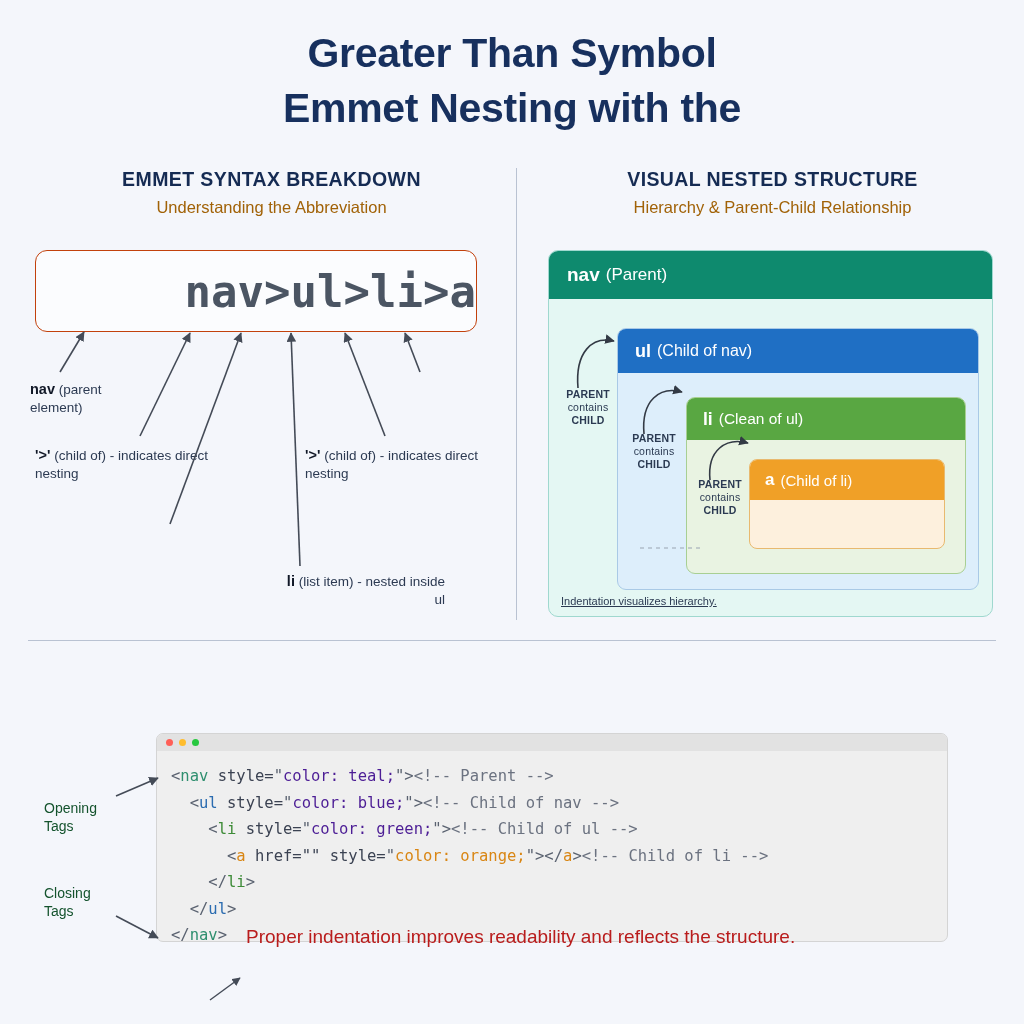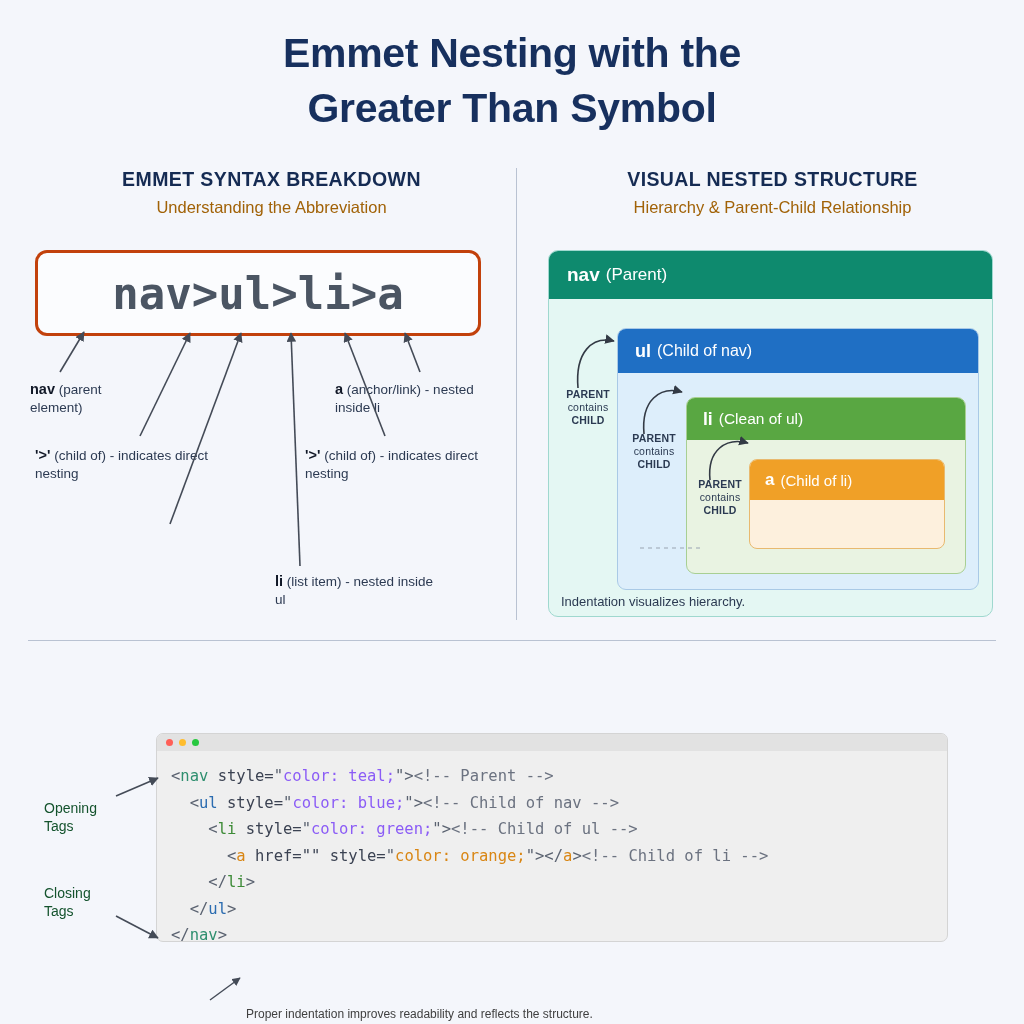--- a/index.html
+++ b/index.html
@@ -75,26 +75,26 @@
     height: 1px;
     background: #b9c2d2;
   }
 
   .code-chip {
     position: absolute;
     left: 5px;
     top: 82px;
     width: 440px;
     height: 80px;
-    border: 3px solid #c2410c;
+    border: 1px solid #c2410c;
     border-radius: 12px;
     background: #fbfcfe;
     display: flex;
     align-items: center;
-    justify-content: center;
+    justify-content: flex-end;
   }
   .code-chip .abbr {
     font-family: "DejaVu Sans Mono", monospace;
     font-size: 44px;
     font-weight: bold;
     color: #4b5563;
     letter-spacing: 0px;
   }
 
   .ann {
@@ -213,23 +213,24 @@
     color: #2b3a52;
     line-height: 1.25;
     letter-spacing: 0.2px;
     text-align: center;
   }
   .pc-label .pc-mid { font-weight: normal; }
   .indent-note {
     position: absolute;
     left: 12px;
     top: 343px;
-    font-size: 13px;
+    font-size: 11px;
     color: #2b3a52;
     line-height: 1.28;
+    text-decoration: underline;
   }
 
   
   .bottom {
     position: absolute;
     left: 0;
     top: 655px;
     width: 1024px;
     height: 369px;
   }
@@ -260,56 +261,56 @@
     padding: 12px 14px 0 14px;
     font-family: "DejaVu Sans Mono", monospace;
     font-size: 15.5px;
     line-height: 26.5px;
     white-space: pre;
     color: #3b4252;
   }
   .t-tag { color: #2f8f6f; }
   .t-punc { color: #5a6270; }
   .t-attr { color: #3b4252; }
-  .t-str { color: #8b5cf6; }
+  .t-str { color: #4c1d95; }
   .t-cmt { color: #6b7280; }
   .t-blue { color: #2b6cb0; }
   .t-green { color: #3d8b37; }
   .t-orange { color: #d98614; }
 
   .side-note {
     position: absolute;
     font-size: 14px;
     color: #14532d;
     line-height: 1.3;
     text-align: left;
   }
   .foot-note {
     position: absolute;
     left: 246px;
-    top: 1007px;
-    font-size: 12px;
-    color: #404040;
+    top: 926px;
+    font-size: 19px;
+    color: #b91c1c;
   }
 
   svg.overlay {
     position: absolute;
     left: 0; top: 0;
     width: 1024px; height: 1024px;
     pointer-events: none;
   }
 </style>
 </head>
 <body>
 
 <div class="page">
 
   <div class="title">
+    <span>Greater Than Symbol</span>
     <span>Emmet Nesting with the</span>
-    <span>Greater Than Symbol</span>
   </div>
 
   <div class="divider-v"></div>
   <div class="divider-h"></div>
 
   <div class="left-panel">
     <div class="sec-head">EMMET SYNTAX BREAKDOWN</div>
     <div class="sec-sub">Understanding the Abbreviation</div>
 
     <div class="code-chip">
@@ -320,34 +321,30 @@
       <span class="tag">nav</span>
       <span>(parent element)</span>
     </div>
 
     <div class="ann" style="left:5px; top:278px; width:220px;">
       <span class="tag">'&gt;'</span>
       <span>(child of) - indicates direct nesting</span>
     </div>
 
 
-    <div class="ann" style="left:245px; top:404px; width:170px;">
+    <div class="ann" style="left:245px; top:404px; width:170px;text-align:right;">
       <span class="tag">li</span>
       <span>(list item) - nested inside ul</span>
     </div>
 
     <div class="ann" style="left:275px; top:278px; width:215px;">
       <span class="tag">'&gt;'</span>
       <span>(child of) - indicates direct nesting</span>
     </div>
 
-    <div class="ann" style="left:305px; top:212px; width:175px;">
-      <span class="tag">a</span>
-      <span>(anchor/link) - nested inside li</span>
-    </div>
   </div>
 
   <div class="right-panel">
     <div class="sec-head">VISUAL NESTED STRUCTURE</div>
     <div class="sec-sub">Hierarchy &amp; Parent-Child Relationship</div>
 
     <div class="nest-outer">
       <div class="nav-band">
         <b>nav</b>
         <span>(Parent)</span>

